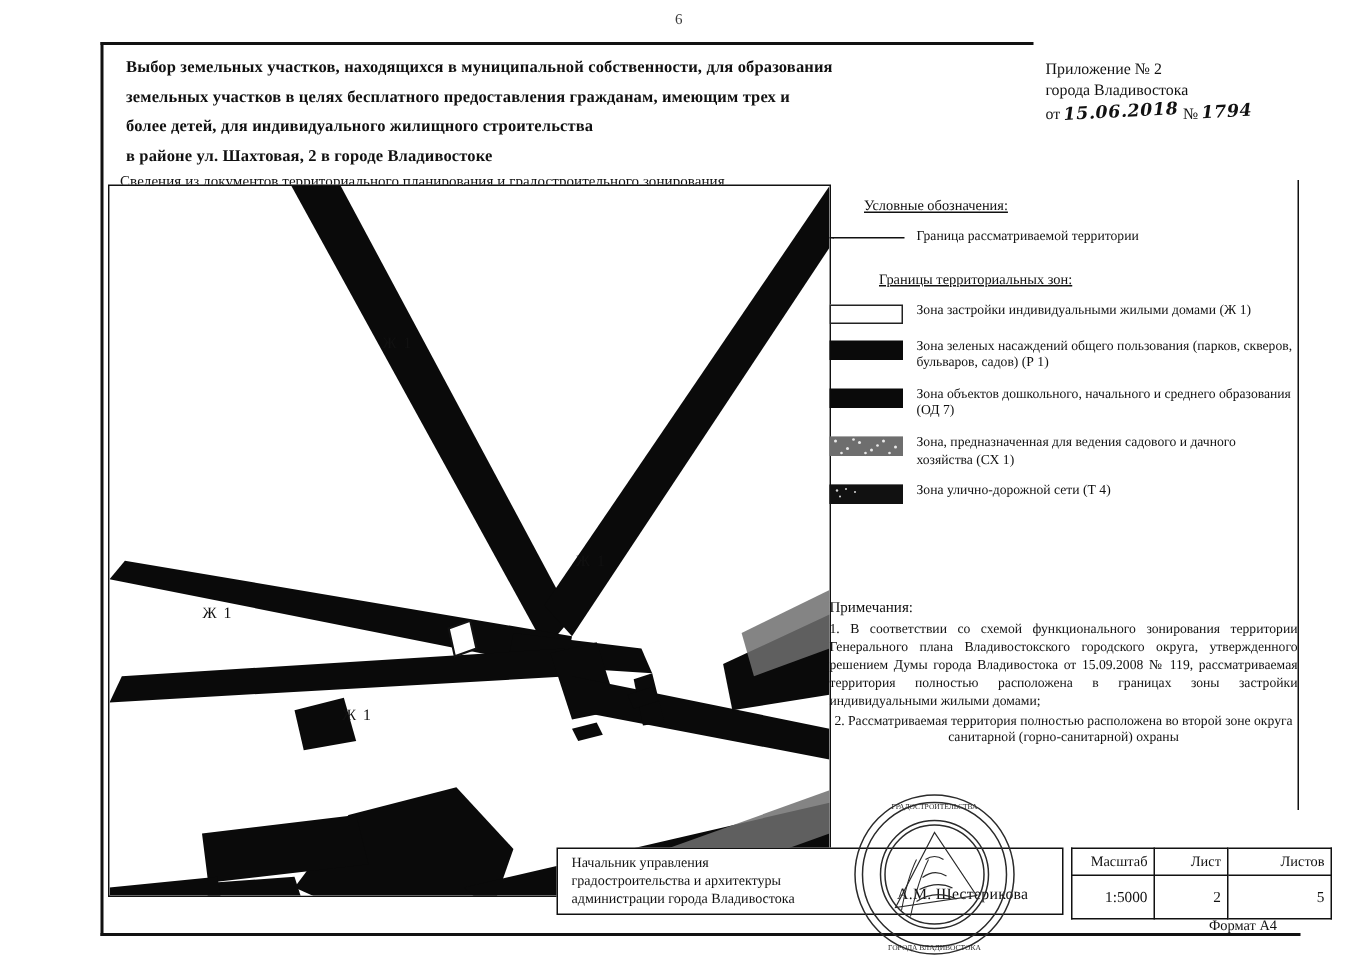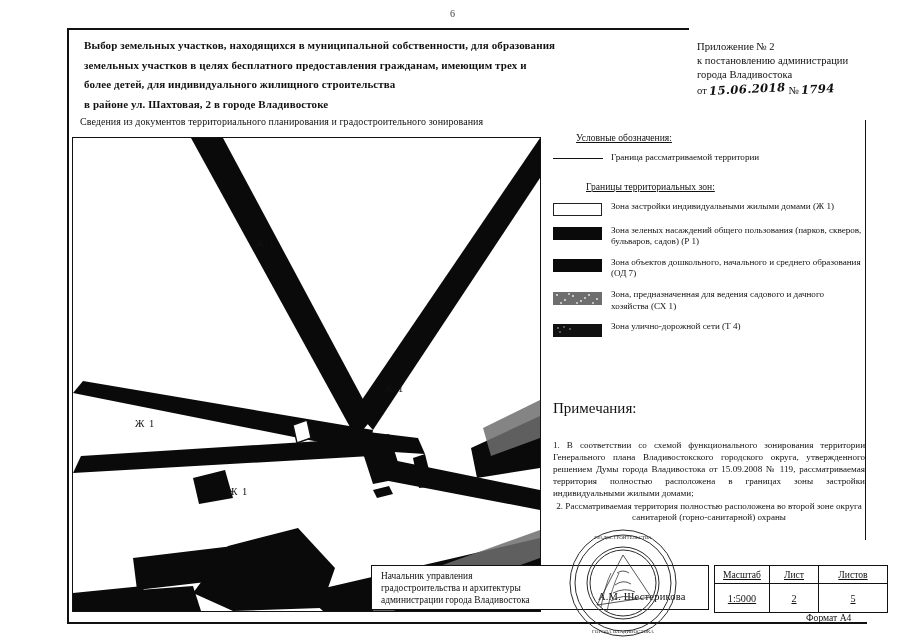--- a/index.html
+++ b/index.html
@@ -31,22 +31,22 @@
                 font-size:10.6px;line-height:14.2px;}
   .hand{font-family:"DejaVu Serif", serif;font-style:italic;font-weight:bold;
         font-size:11.6px;letter-spacing:.4px;
         display:inline-block;transform:rotate(-3deg) translateY(-1px);}
 
   
   .map-caption{position:absolute;left:80px;top:116px;font-size:10px;
                letter-spacing:.05px;}
 
   
-  .map-frame{position:absolute;left:72px;top:137px;width:467px;height:473px;
-             border:1.3px solid #111;background:#fff;overflow:hidden;}
+  .map-frame{position:absolute;left:72px;top:123px;width:467px;height:473px;
+             border:1.3px solid #111;background:#fff;overflow:hidden;padding-left:13px;}
   .map-canvas{position:absolute;inset:0;}
   .zone-label{position:absolute;font-size:10.5px;letter-spacing:1px;color:#111;
               font-family:"Liberation Serif",serif;}
 
   
   .legend{position:absolute;left:553px;top:132px;width:310px;}
   .legend-title{font-size:9.6px;text-decoration:underline;margin-left:23px;}
   .legend-row{display:flex;align-items:flex-start;margin-top:9px;}
   .legend-sym{width:52px;flex:0 0 52px;margin-right:6px;padding-top:2px;}
   .legend-text{font-size:9.1px;line-height:11.6px;}
@@ -58,41 +58,41 @@
   .sym-line:after{content:"";position:absolute;left:0px;top:3.5px;width:3px;
                    height:0;border-top:1.3px solid #111;}
   .sw{width:49px;height:13px;box-sizing:border-box;}
   .sw-white{background:#fff;border:1px solid #222;}
   .sw-black{background:#0a0a0a;}
   .sw-dots{background:#7b7b7b;}
   .sw-road{background:#111;}
 
   
   .notes{position:absolute;left:553px;top:400px;width:312px;}
-  .notes-title{font-size:15px;}
-  .notes-body{margin-top:23px;font-size:9.1px;line-height:11.9px;
+  .notes-title{font-size:10px;}
+  .notes-body{margin-top:3px;font-size:9.1px;line-height:11.9px;
               text-align:justify;text-justify:inter-word;}
   .notes-p2{margin-top:1px;text-align:center;}
 
   
   .sign-box{position:absolute;left:371px;top:565px;width:338px;height:45px;
             border:1.2px solid #111;box-sizing:border-box;background:#fff;
             padding:4px 0 0 9px;}
   .sign-line{font-size:9.4px;line-height:12px;}
   .sign-name{position:absolute;left:598px;top:591px;font-size:10.5px;
              letter-spacing:.2px;}
 
   
   .stamp{position:absolute;left:567px;top:527px;width:112px;height:112px;
          pointer-events:none;}
 
   
   .scale-table{position:absolute;left:714px;top:565px;border-collapse:collapse;}
-  .scale-table td{border:1.1px solid #111;font-size:9.6px;text-align:center;
-                  padding:3px 4px;font-family:"Liberation Serif",serif;text-decoration:underline;}
+  .scale-table td{border:1.1px solid #111;font-size:9.6px;text-align:right;
+                  padding:3px 4px;font-family:"Liberation Serif",serif;}
   .scale-table td.c0{width:46px;}
   .scale-table td.c1{width:40px;}
   .scale-table td.c2{width:60px;margin-left:40px;}
   .scale-table tr.vals td{height:22px;font-size:10.2px;}
   .format{position:absolute;left:806px;top:612px;font-size:9.6px;text-align:right;}
 </style>
 </head>
 <body>
 
 <div class="page">
@@ -105,21 +105,20 @@
 
   <div class="title-block">
     <div class="title-line">Выбор земельных участков, находящихся в муниципальной собственности, для образования</div>
     <div class="title-line">земельных участков в целях бесплатного предоставления гражданам, имеющим трех и</div>
     <div class="title-line last">более детей, для индивидуального жилищного строительства</div>
     <div class="title-line last">в районе ул. Шахтовая, 2 в городе Владивостоке</div>
   </div>
 
   <div class="header-right">
     <div>Приложение № 2</div>
-    <div>к постановлению администрации</div>
     <div>города Владивостока</div>
     <div>
       <span>от</span>
       <span class="hand">15.06.2018</span>
       <span>№</span>
       <span class="hand">1794</span>
     </div>
   </div>
 
   <div class="map-caption">Сведения из документов территориального планирования и градостроительного зонирования</div>

